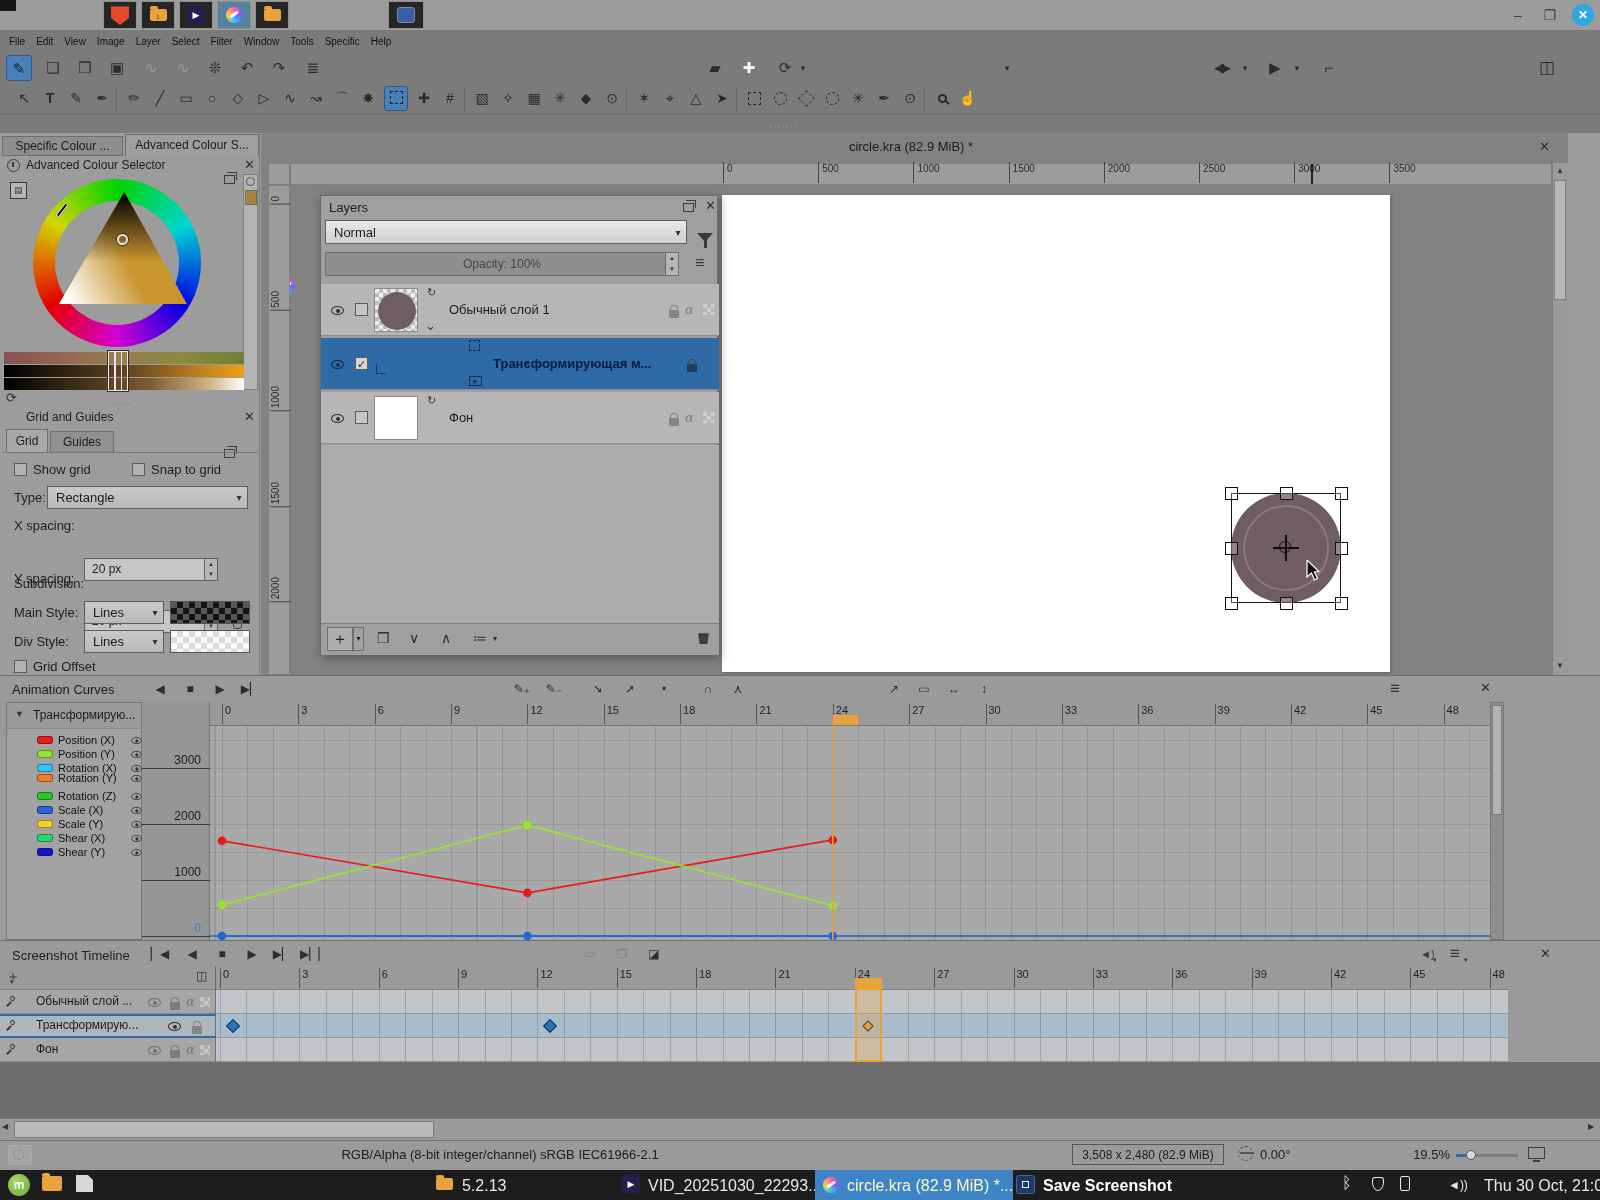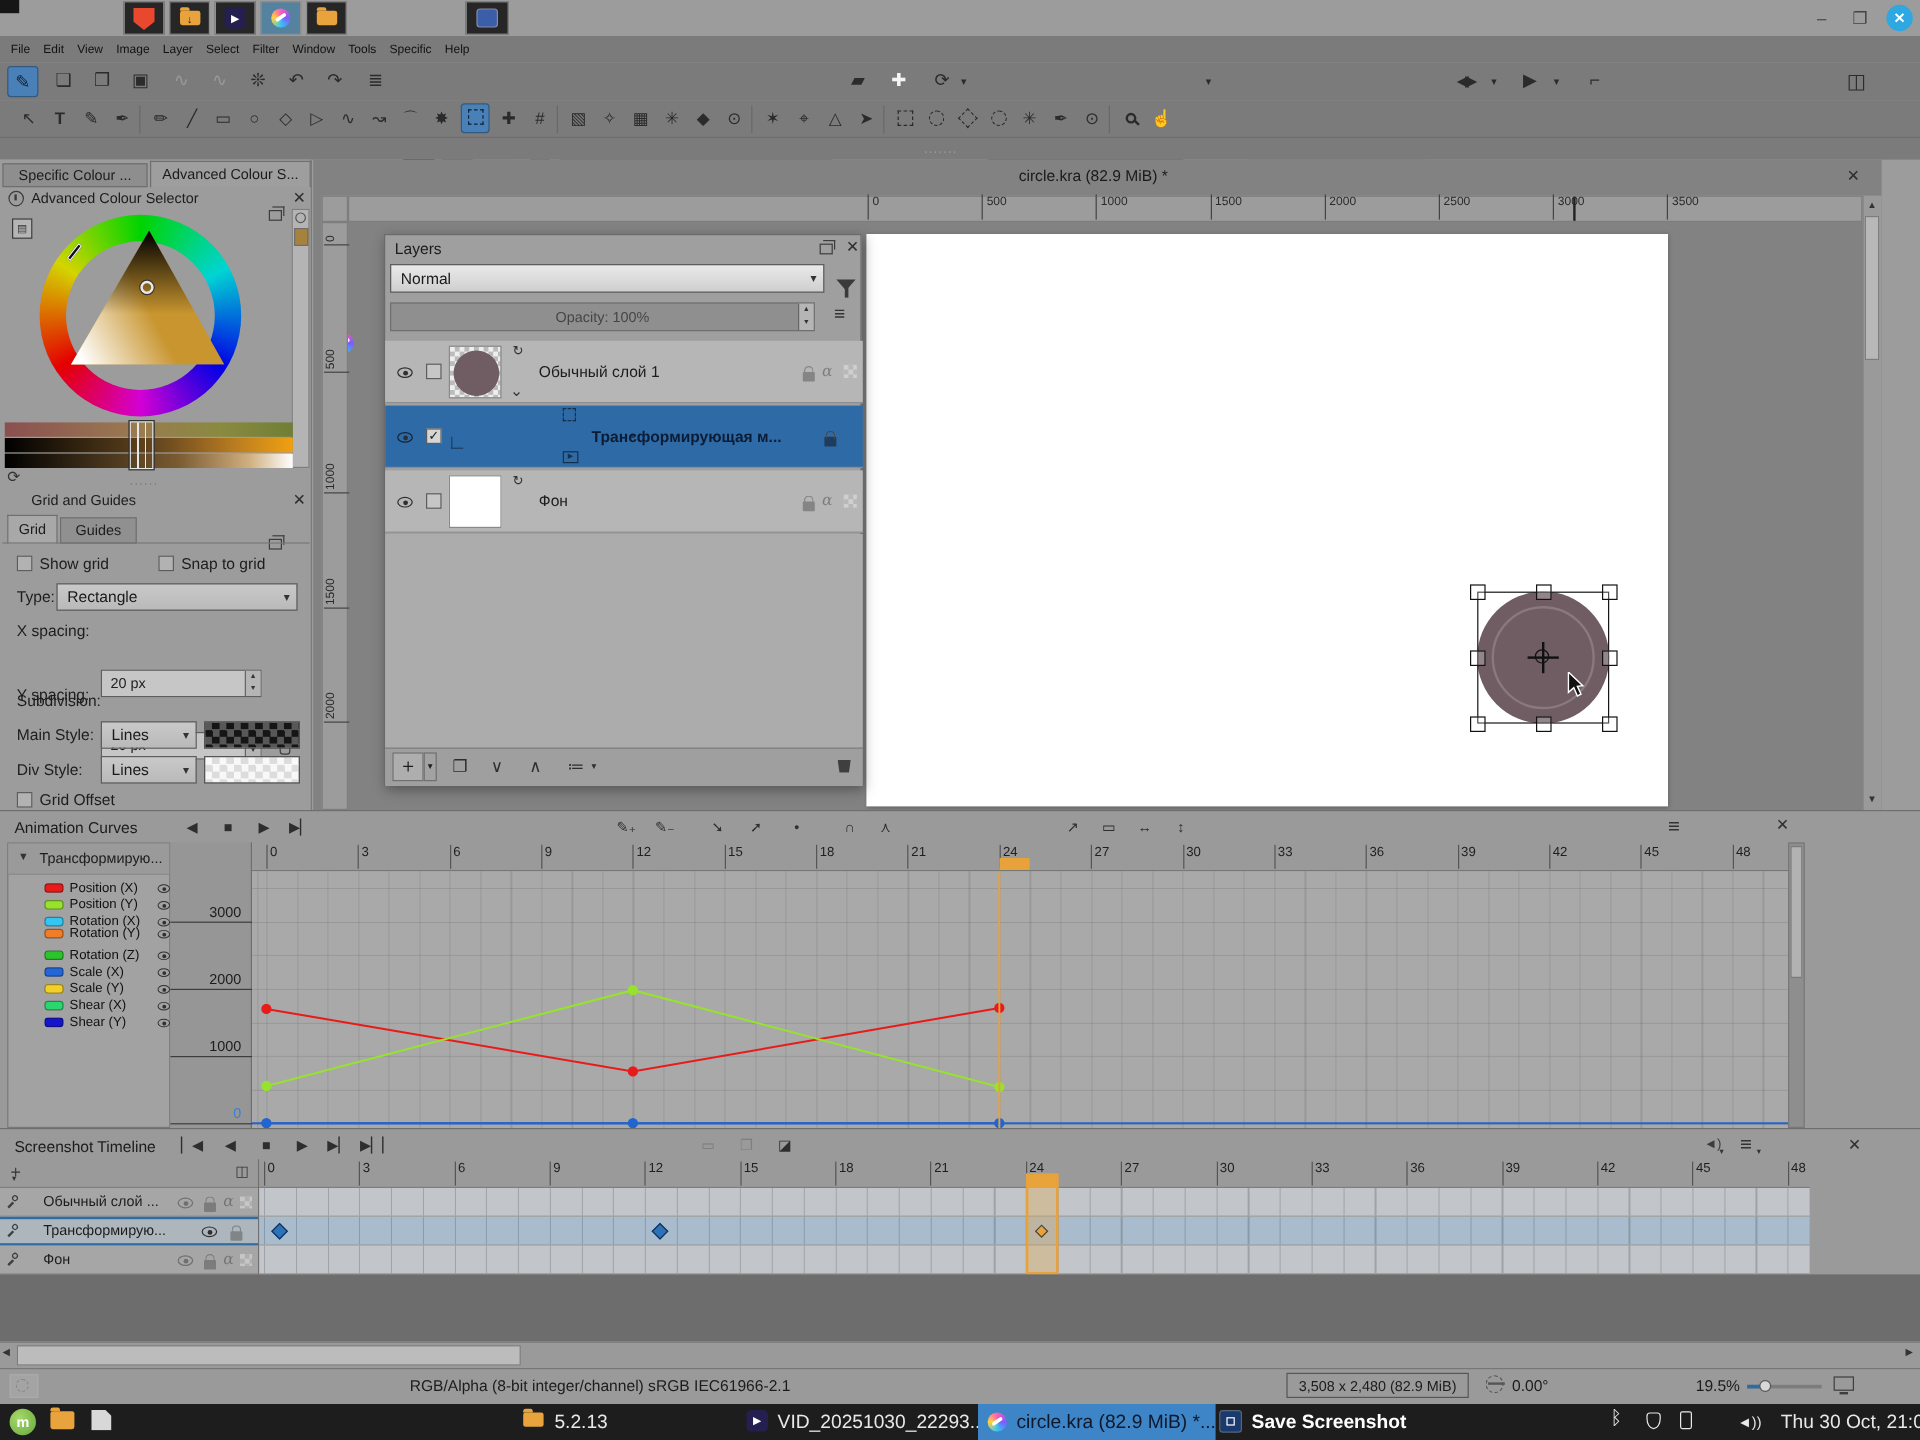--- a/index.html
+++ b/index.html
@@ -727,21 +727,21 @@
     </div>
   <div class="abs tk-box" style="left:388px;width:36px;">
       <span style="width:18px;height:16px;background:#3a5fa8;border-radius:3px;border:1px solid #88a;display:inline-block;"></span>
     </div>
   <div class="abs" style="left:436px;top:1176px;"><span class="folder"></span></div>
   <div class="abs txt" style="left:462px;top:1177px;color:#e8e8e8;">5.2.13</div>
   <div class="abs mpvico" style="left:622px;top:1175px;">▶</div>
   <div class="abs txt" style="left:648px;top:1177px;color:#e8e8e8;">VID_20251030_22293...</div>
   <div class="abs" style="left:815px;top:1170px;width:198px;height:30px;background:#3d85c6;">
     <span class="kritaico" style="position:absolute;left:8px;top:7px;"></span>
-    <span class="abs txt" style="left:32px;top:7px;color:#0f172a;">circle.kra (82.9 MiB) *...</span>
+    <span class="abs txt" style="left:32px;top:7px;color:#fef9c3;">circle.kra (82.9 MiB) *...</span>
   </div>
   <div class="abs" style="left:1016px;top:1175px;width:19px;height:19px;background:#1a3a6e;border-radius:3px;border:1px solid #567;">
     <span style="position:absolute;left:5px;top:5px;width:7px;height:7px;border:1.5px solid #fff;"></span>
   </div>
   <div class="abs txt" style="left:1043px;top:1177px;color:#fff;font-weight:bold;">Save Screenshot</div>
   <div class="abs" style="left:1342px;top:1174px;color:#e8e8e8;font-size:16px;">ᛒ</div>
   <div class="abs tray-shield" style="left:1372px;top:1177px;"></div>
   <div class="abs tray-tab" style="left:1400px;top:1176px;"></div>
   
   <div class="abs speaker" style="left:1448px;top:1178px;color:#e8e8e8;font-size:12px;">◄))</div>

